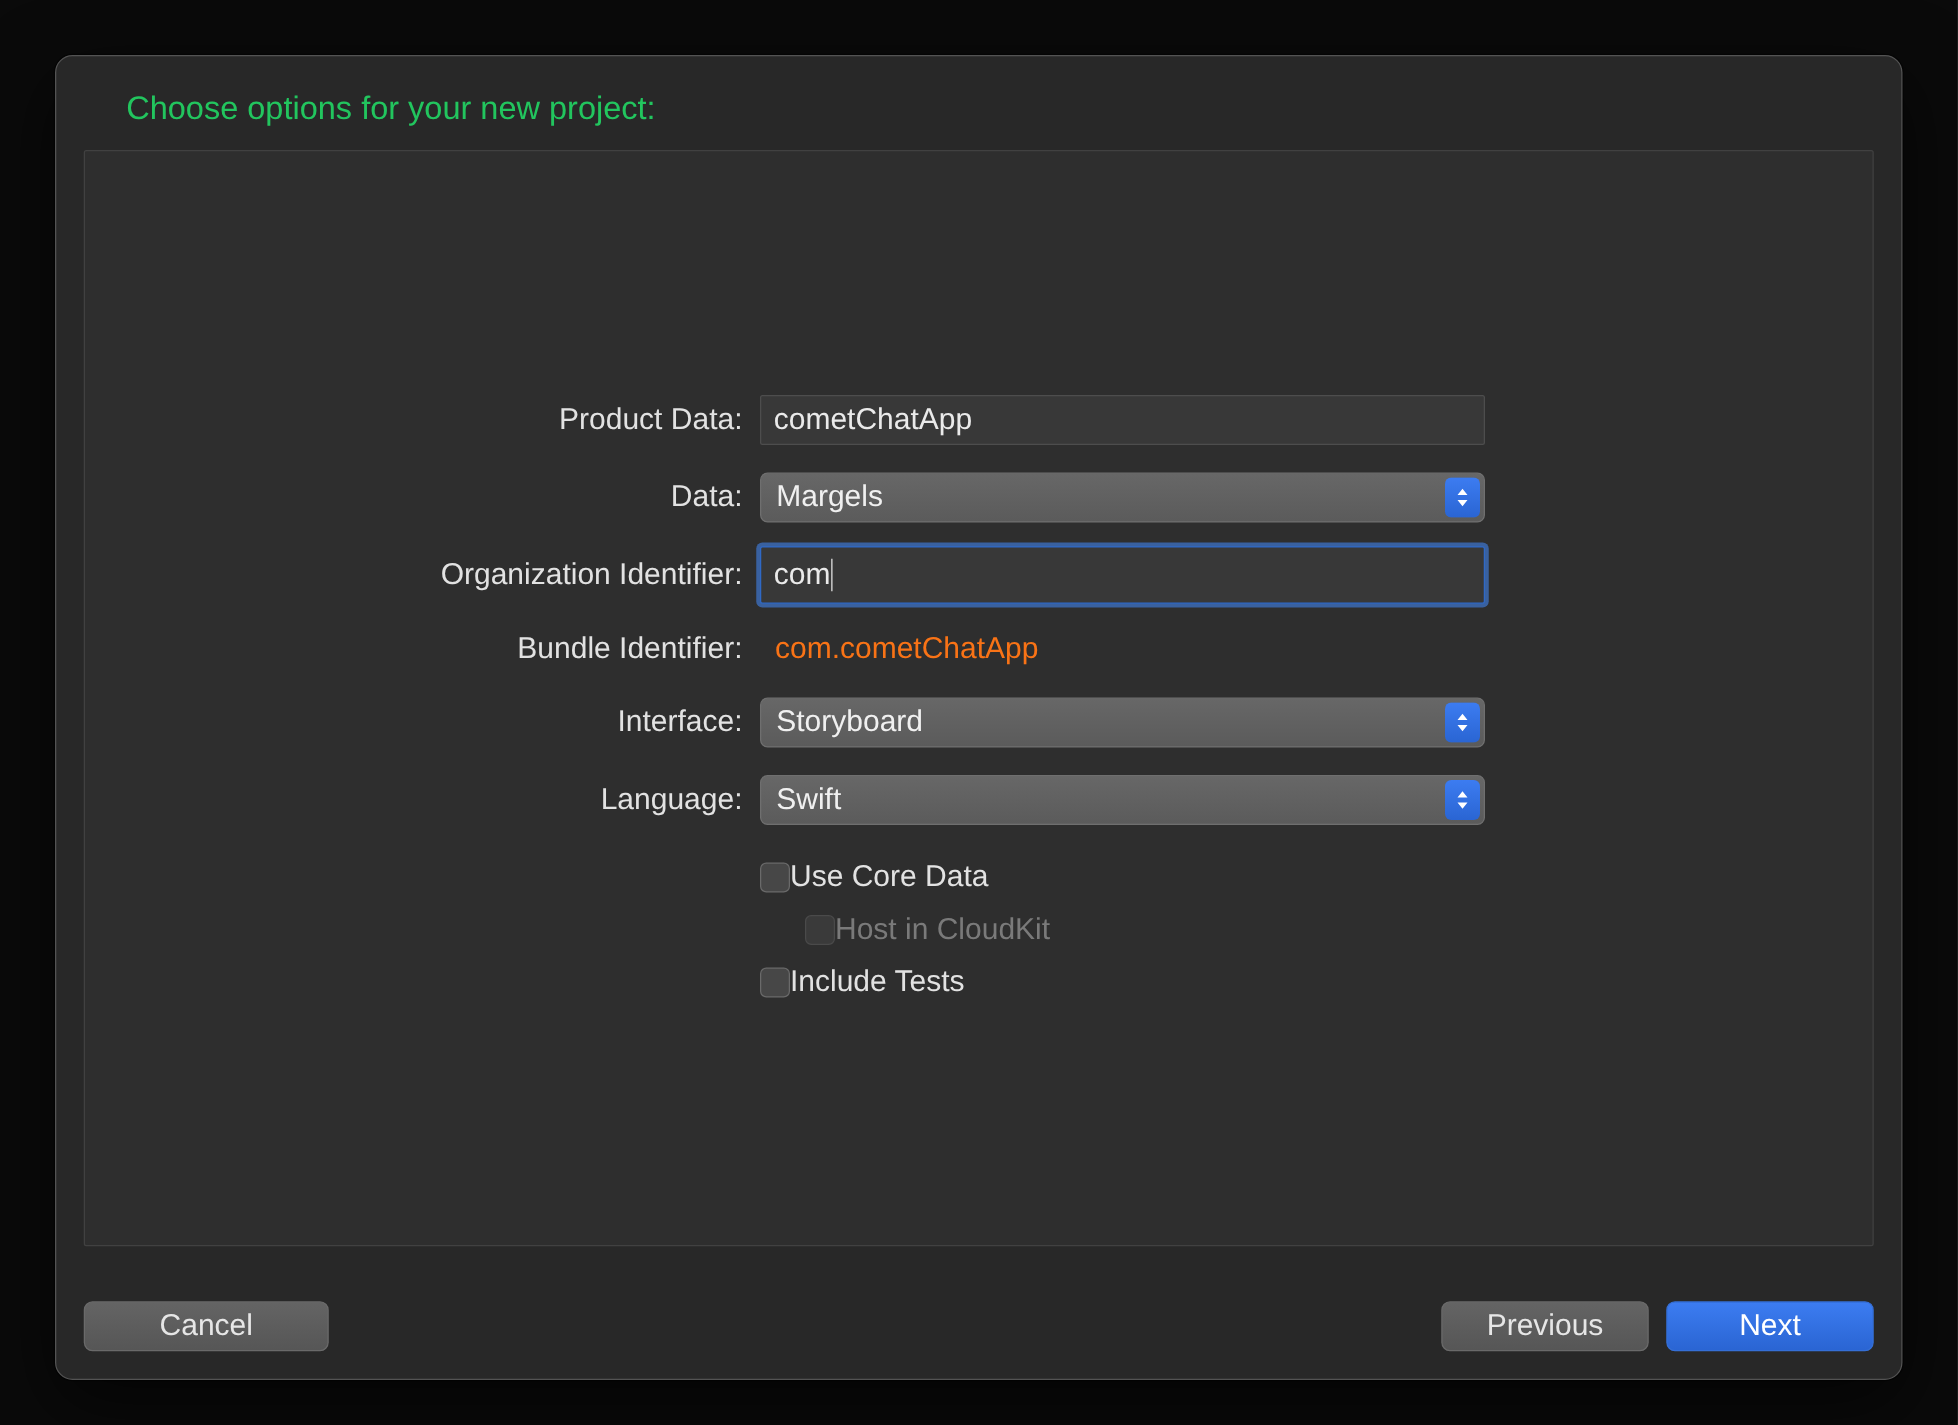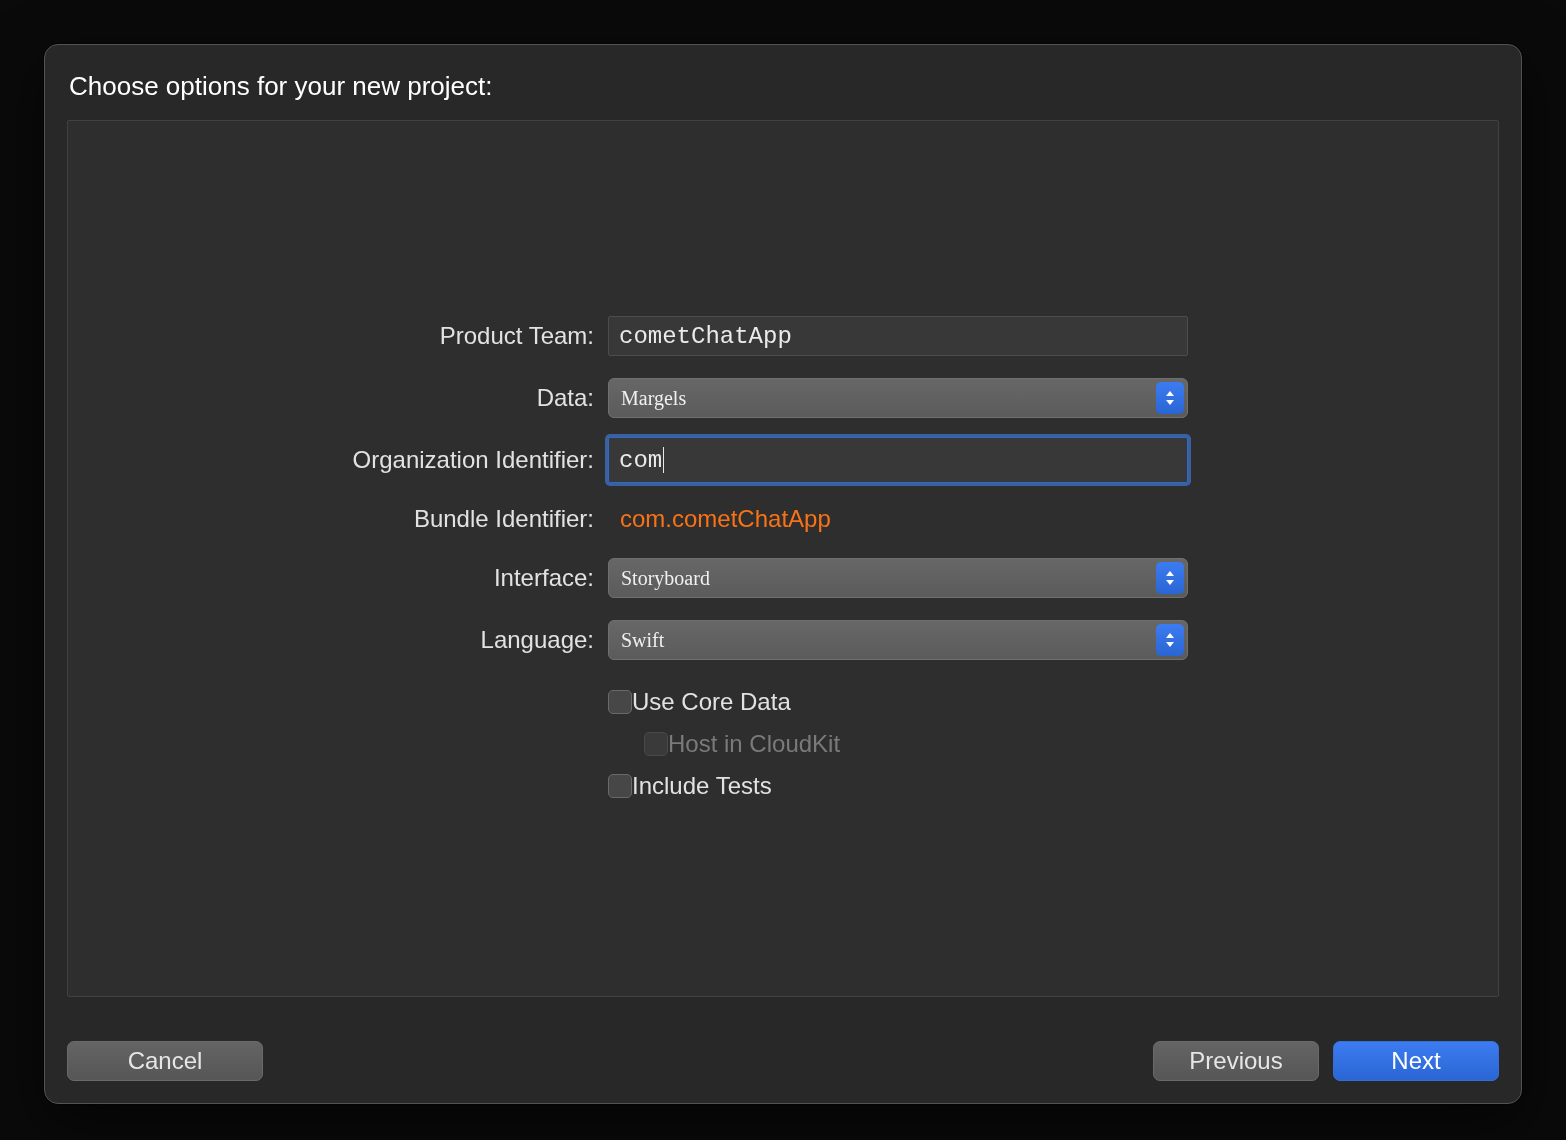--- a/index.html
+++ b/index.html
@@ -25,24 +25,25 @@
     background: #282828;
     border: 1px solid #535353;
     border-radius: 14px;
     box-shadow: 0 0 0 1px rgba(0,0,0,0.5), 0 20px 60px rgba(0,0,0,0.6);
     padding: 22px;
     position: relative;
     display: flex;
     flex-direction: column;
   }
   .title {
-    color: #ffffff;
+    color: #22c55e;
     font-size: 26px;
     font-weight: 500;
     padding: 4px 2px 18px 2px;
+    margin-left: 32px;
   }
   .panel {
     flex: 1;
     background: #2e2e2e;
     border: 1px solid #414141;
     border-radius: 2px;
     position: relative;
   }
   .form {
     position: absolute;
@@ -79,41 +80,40 @@
   .text-input {
     width: 100%;
     height: 100%;
     background: #383838;
     border: 1px solid #4d4d4d;
     border-radius: 2px;
     color: #eaeaea;
     font-size: 24px;
     padding: 16px 10px;
     outline: none;
-    font-family: Liberation Mono, monospace;
+    font-family: Liberation Sans, sans-serif;
   }
   .text-input.focused {
     border: 1px solid #2f69c7;
     box-shadow: 0 0 0 3px rgba(63,119,209,0.7);
   }
   .select {
     width: 100%;
     height: 100%;
     background: #5f5f5f;
     background-image: linear-gradient(#676767, #5b5b5b);
     border: 1px solid #6f6f6f;
     border-radius: 6px;
     color: #f0f0f0;
-    font-size: 20px;
+    font-size: 24px;
     padding: 0 50px 0 12px;
     display: flex;
     align-items: center;
     position: relative;
     cursor: default;
-    font-family: Liberation Serif, serif;
   }
   .stepper {
     position: absolute;
     right: 3px;
     top: 3px;
     bottom: 3px;
     width: 28px;
     background: #2f6fe0;
     background-image: linear-gradient(#3c7cf1, #2a65d3);
     border-radius: 5px;
@@ -209,21 +209,21 @@
 <body>
 
 <div class="sheet">
 
   <div class="title">Choose options for your new project:</div>
 
   <div class="panel">
     <div class="form">
 
       <div class="row">
-        <div class="label">Product Team:</div>
+        <div class="label">Product Data:</div>
         <div class="field">
           <input class="text-input" type="text" value="cometChatApp" style="">
         </div>
       </div>
 
       <div class="row">
         <div class="label">Data:</div>
         <div class="field">
           <div class="select">
             <span>Margels</span>

